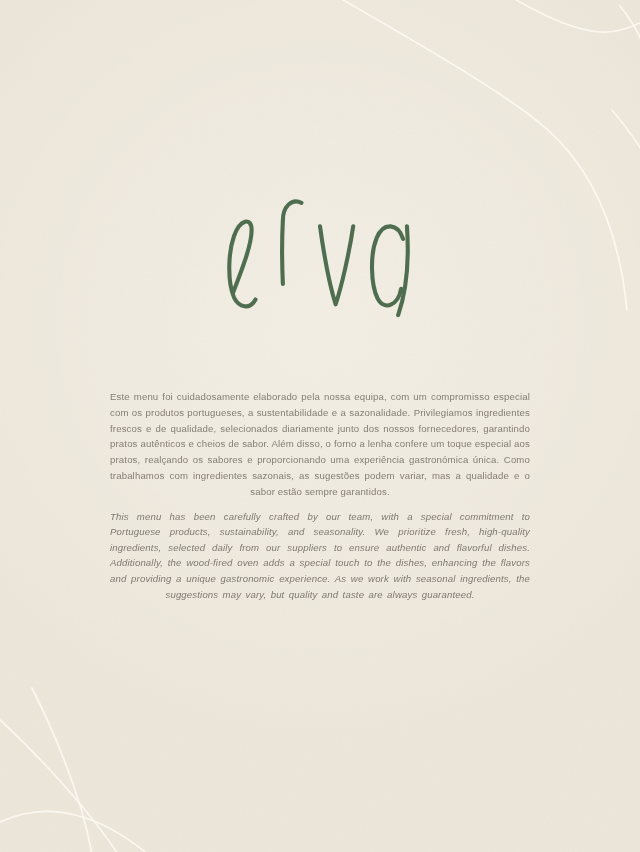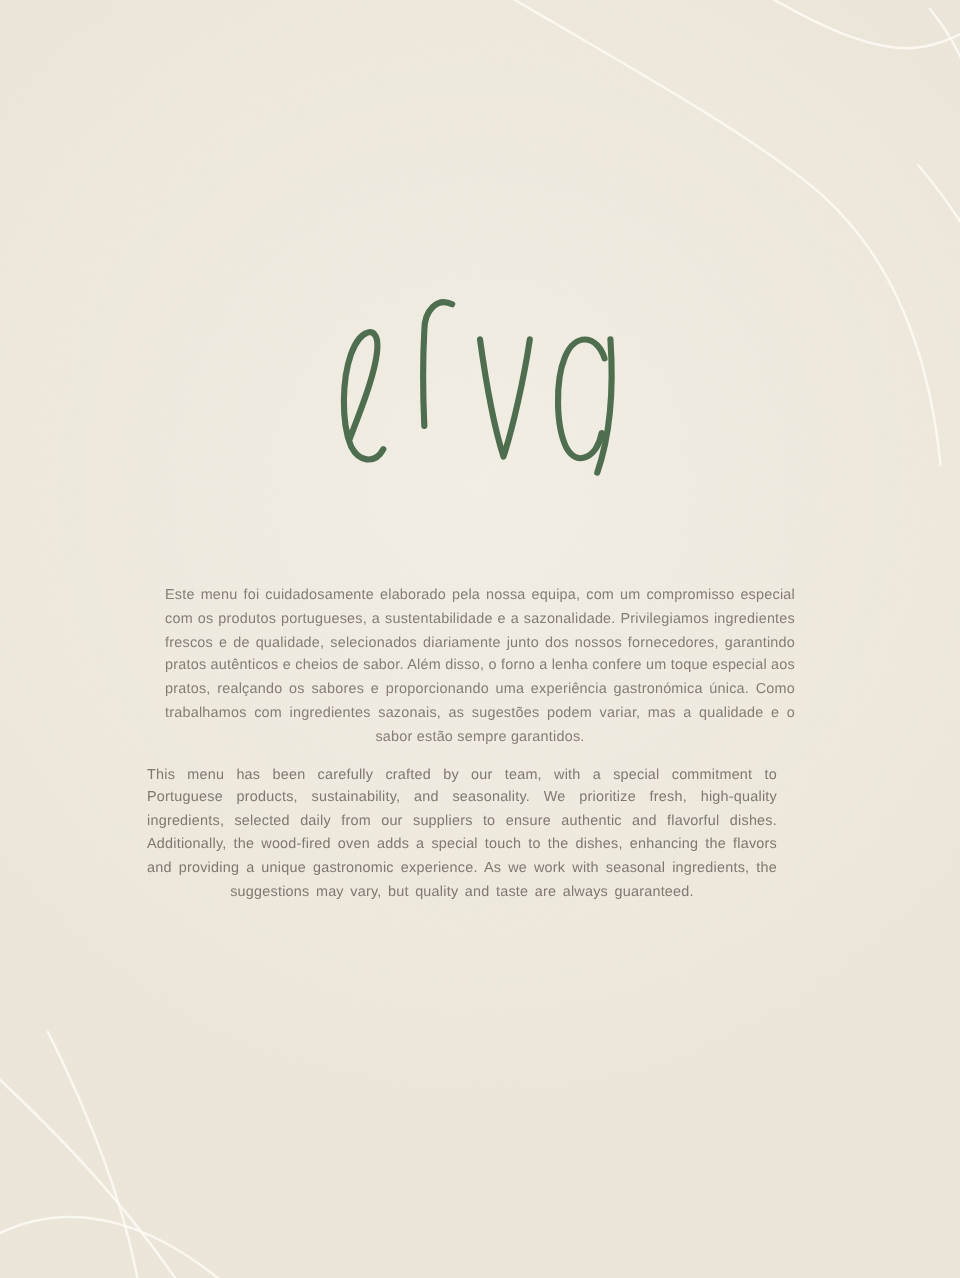--- a/index.html
+++ b/index.html
@@ -54,24 +54,25 @@
     top:371px;left:110px;width:420px;
     font-size:9.6px;line-height:15.8px;
     color:#837d74;
     letter-spacing:.15px;
     text-align:justify;
     text-align-last:center;
     margin-top:18px;
   }
   .intro-en{
     position:absolute;
-    top:499px;left:98px;width:420px;
+    top:499px;left:110px;width:420px;
     font-size:9.6px;line-height:15.6px;
     color:#7e7870;
     letter-spacing:.15px;
+    font-style:italic;
     text-align:justify;
     text-align-last:center;
     word-spacing:1.5px;
   }
 </style>
 </head>
 <body>
 
 <div class="page">
 

